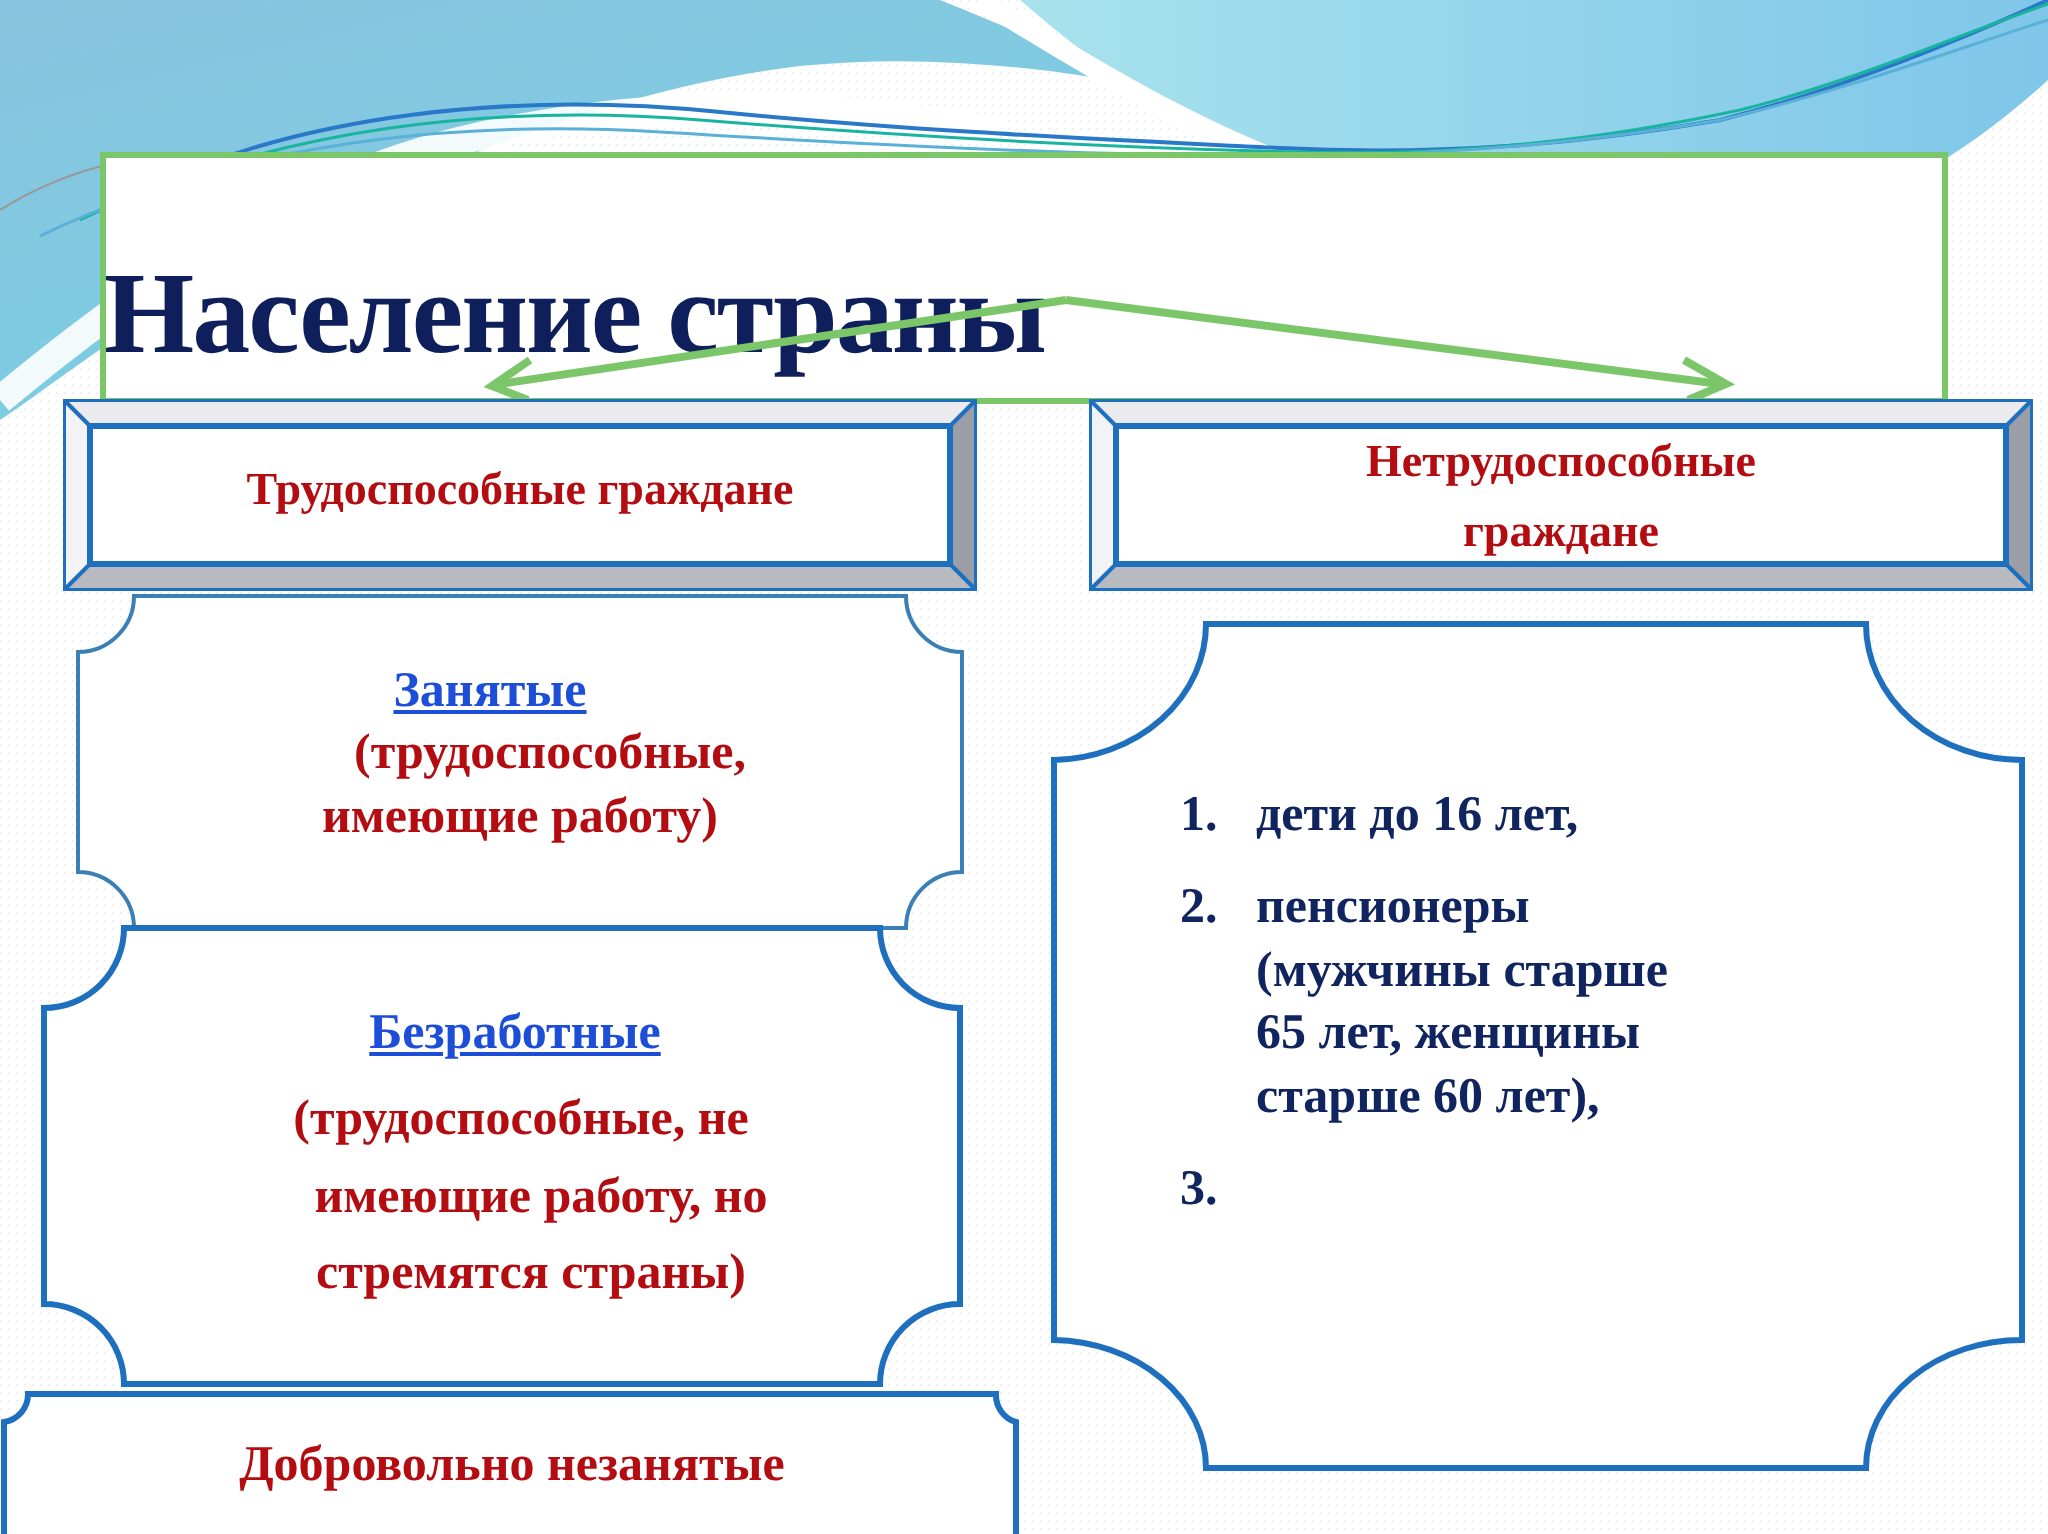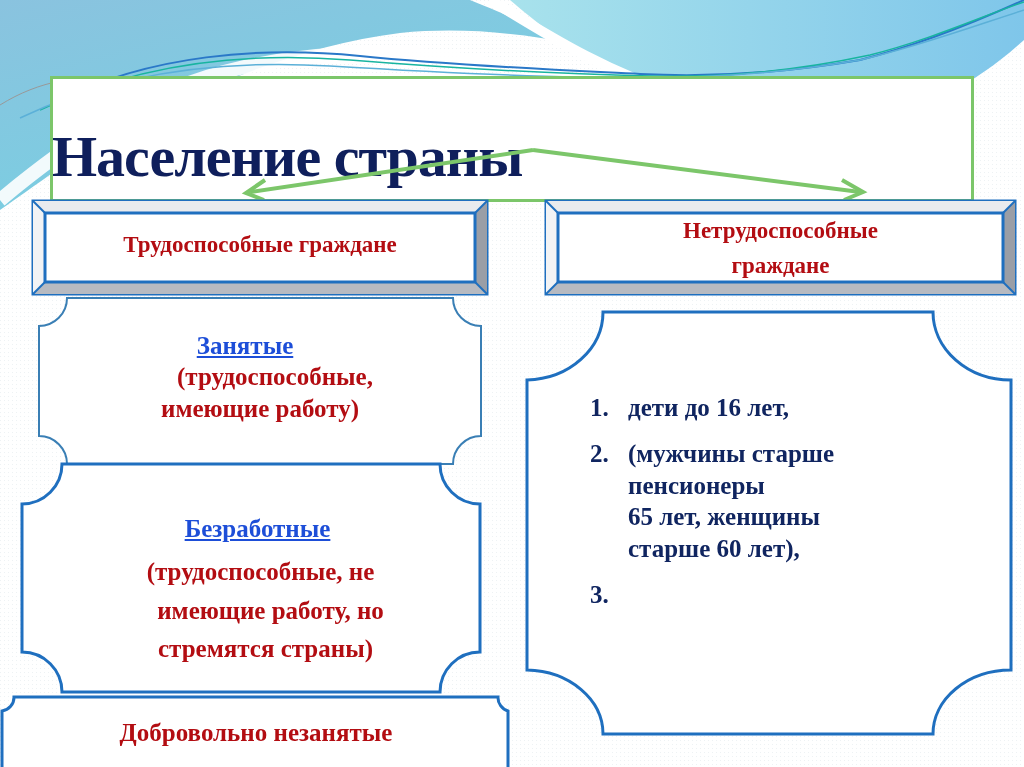--- a/index.html
+++ b/index.html
@@ -103,21 +103,21 @@
     <div class="head-blue" style="margin-left:-30px;">Занятые</div>
     <div style="margin-left:30px;">(трудоспособные,</div>
     <div>имеющие работу)</div>
   </div>
 </div>
 
 <div class="abs" style="left:20px;top:462px;width:462px;height:232px;">
   <svg width="462" height="232" style="position:absolute;left:0;top:0;">
     <path d="M42,2 L420,2 A40,40 0 0 0 460,42 L460,190 A40,40 0 0 0 420,230 L42,230 A40,40 0 0 0 2,190 L2,42 A40,40 0 0 0 42,2 Z" fill="#ffffff" stroke="#1f6fbf" stroke-width="3"></path>
   </svg>
-  <div class="scroll-text" style="top:48px;line-height:1.55;padding-left:19px;">
+  <div class="scroll-text" style="top:36px;line-height:1.55;padding-left:19px;">
     <div class="head-blue" style="margin-left:-6px;margin-bottom:4px;">Безработные</div>
     <div style="line-height:1.55;">(трудоспособные, не</div>
     <div style="margin-left:20px;">имеющие работу, но</div>
     <div style="margin-left:10px;">стремятся страны)</div>
   </div>
 </div>
 
 <div class="abs" style="left:0px;top:695px;width:512px;height:80px;">
   <svg width="512" height="80" style="position:absolute;left:0;top:0;">
     <path d="M14,2 L498,2 A14,14 0 0 0 508,16 L508,80 L2,80 L2,16 A14,14 0 0 0 14,2 Z" fill="#ffffff" stroke="#1f6fbf" stroke-width="3"></path>
@@ -134,22 +134,22 @@
 <div class="list">
   <div class="item">
     <span class="num">1.</span>
     <div>
         <div>дети  до 16 лет,</div>
       </div>
   </div>
   <div class="item">
     <span class="num">2.</span>
     <div>
+      <div>пенсионеры</div>
       <div>(мужчины старше</div>
-      <div>пенсионеры</div>
       <div>65 лет,  женщины</div>
       <div>старше 60 лет),</div>
     </div>
   </div>
   <div class="item">
     <span class="num">3.</span>
   </div>
 </div>
 
 </body></html>

